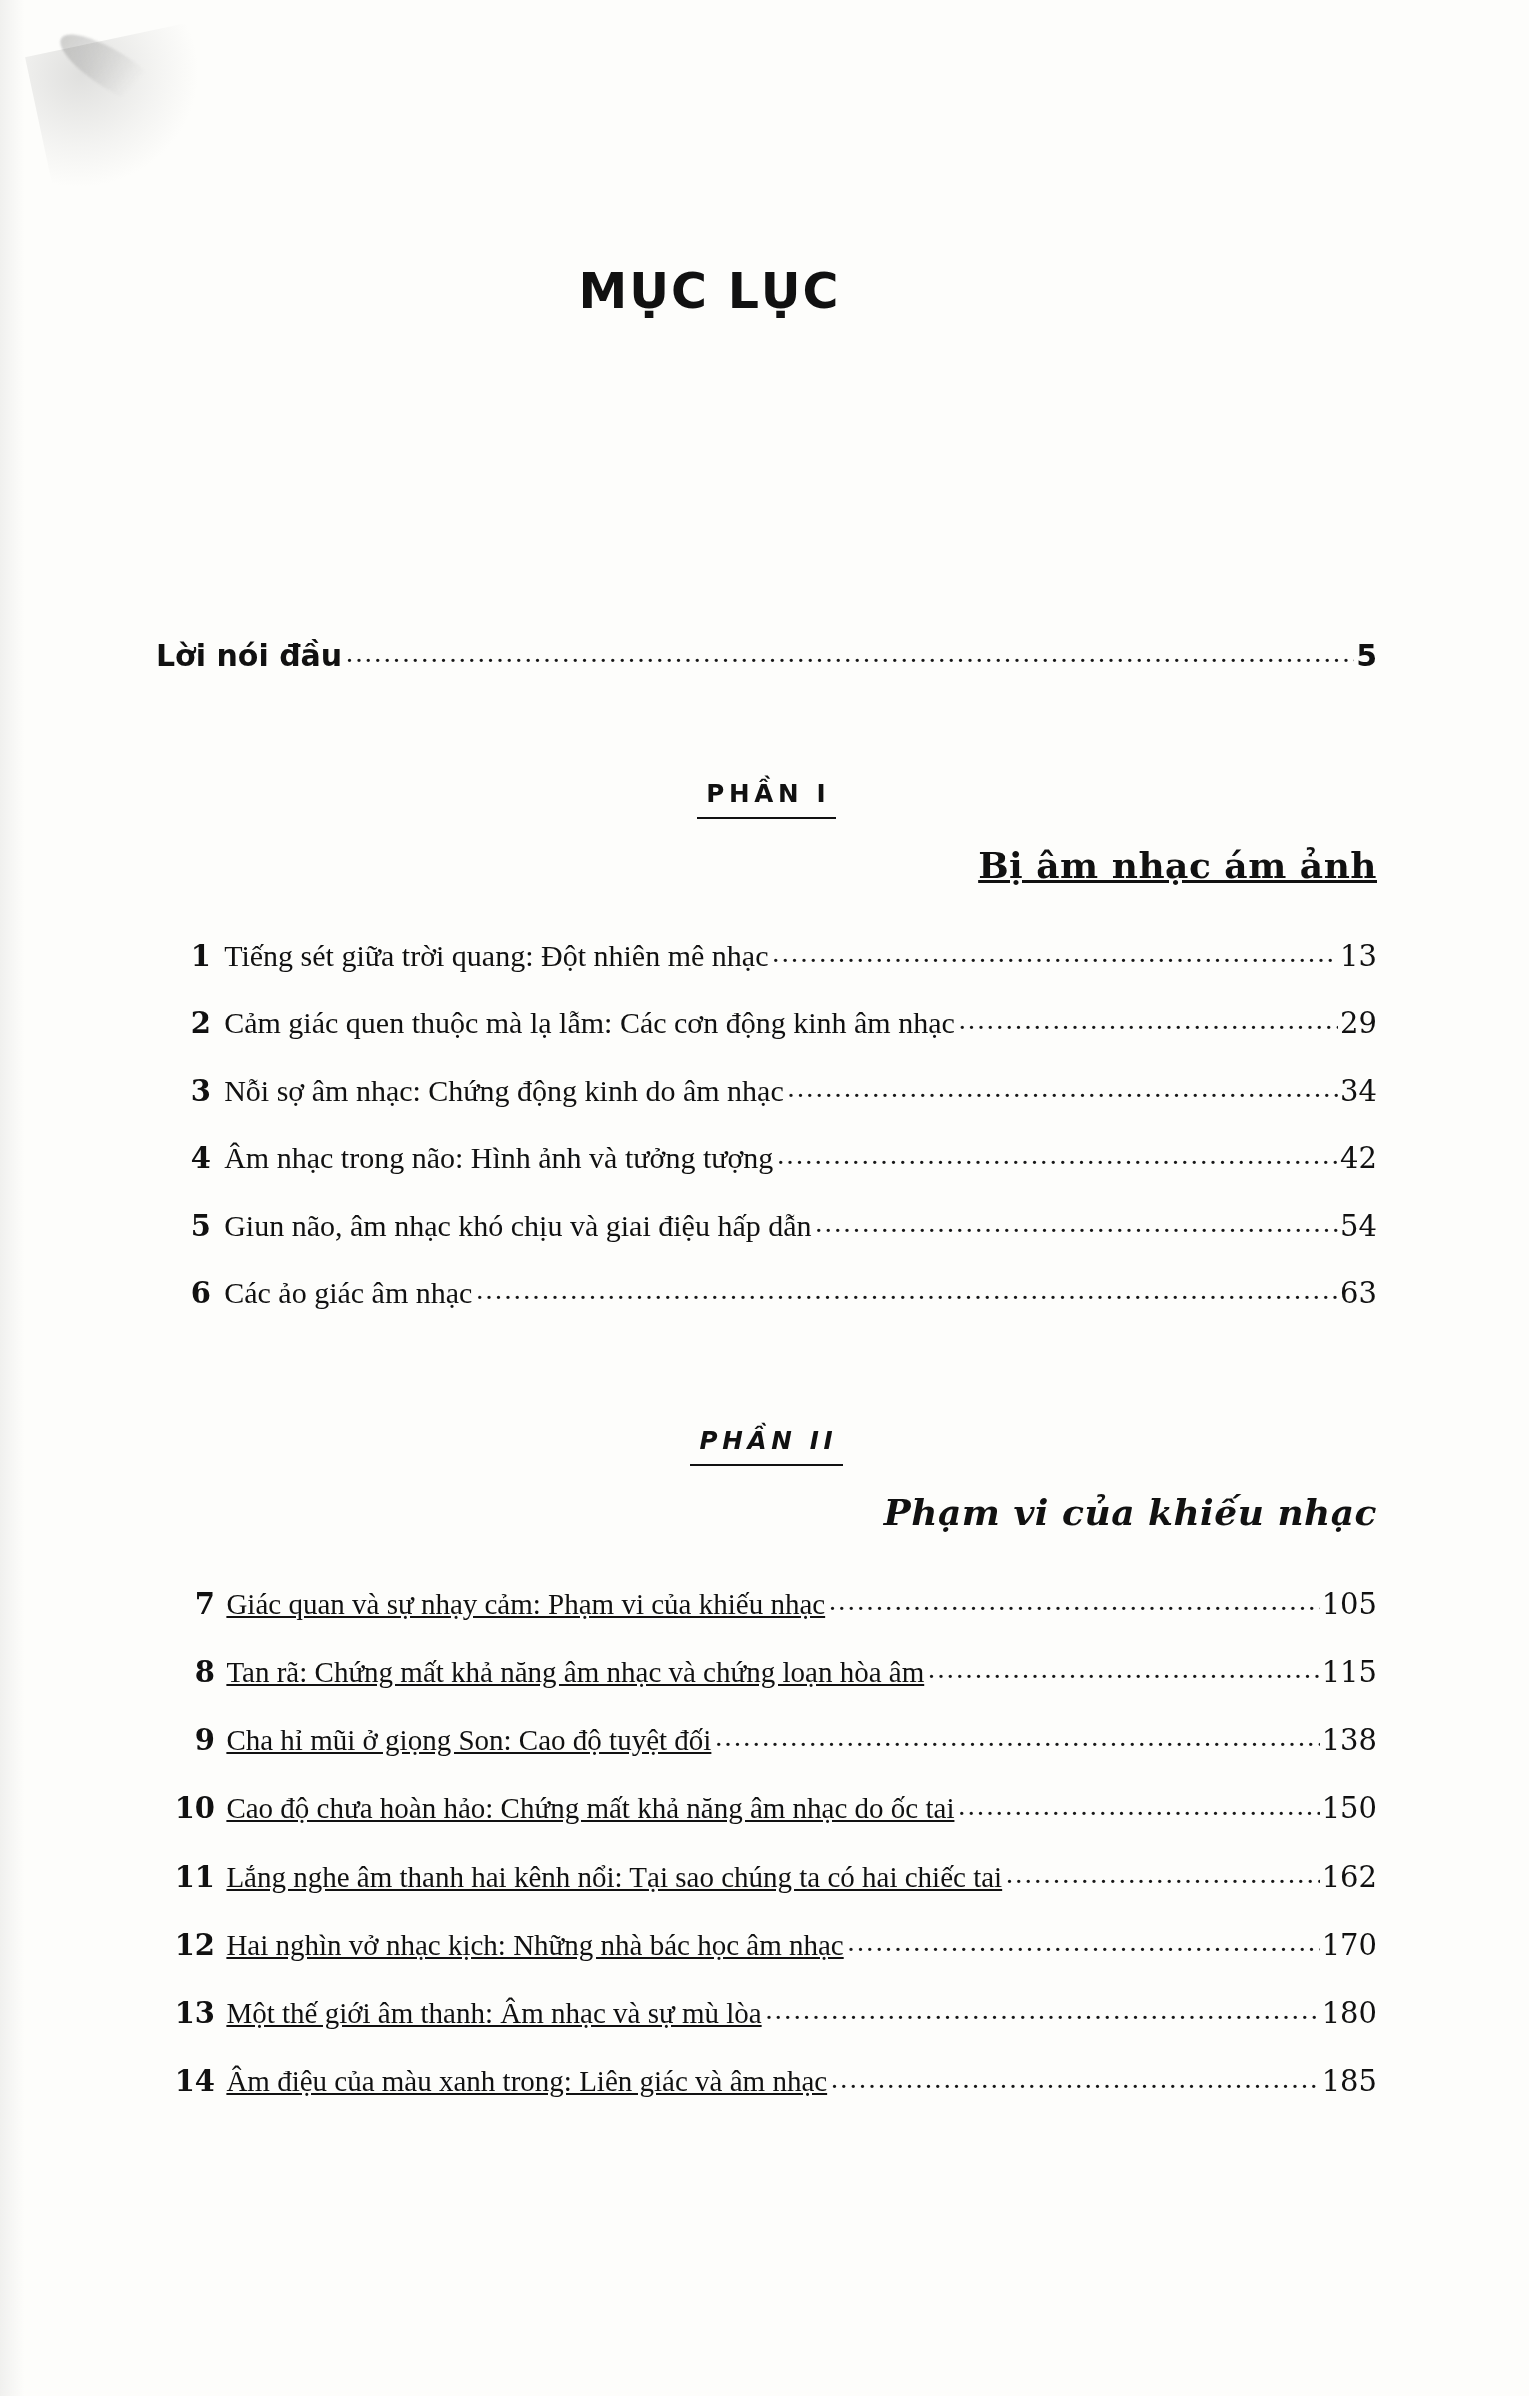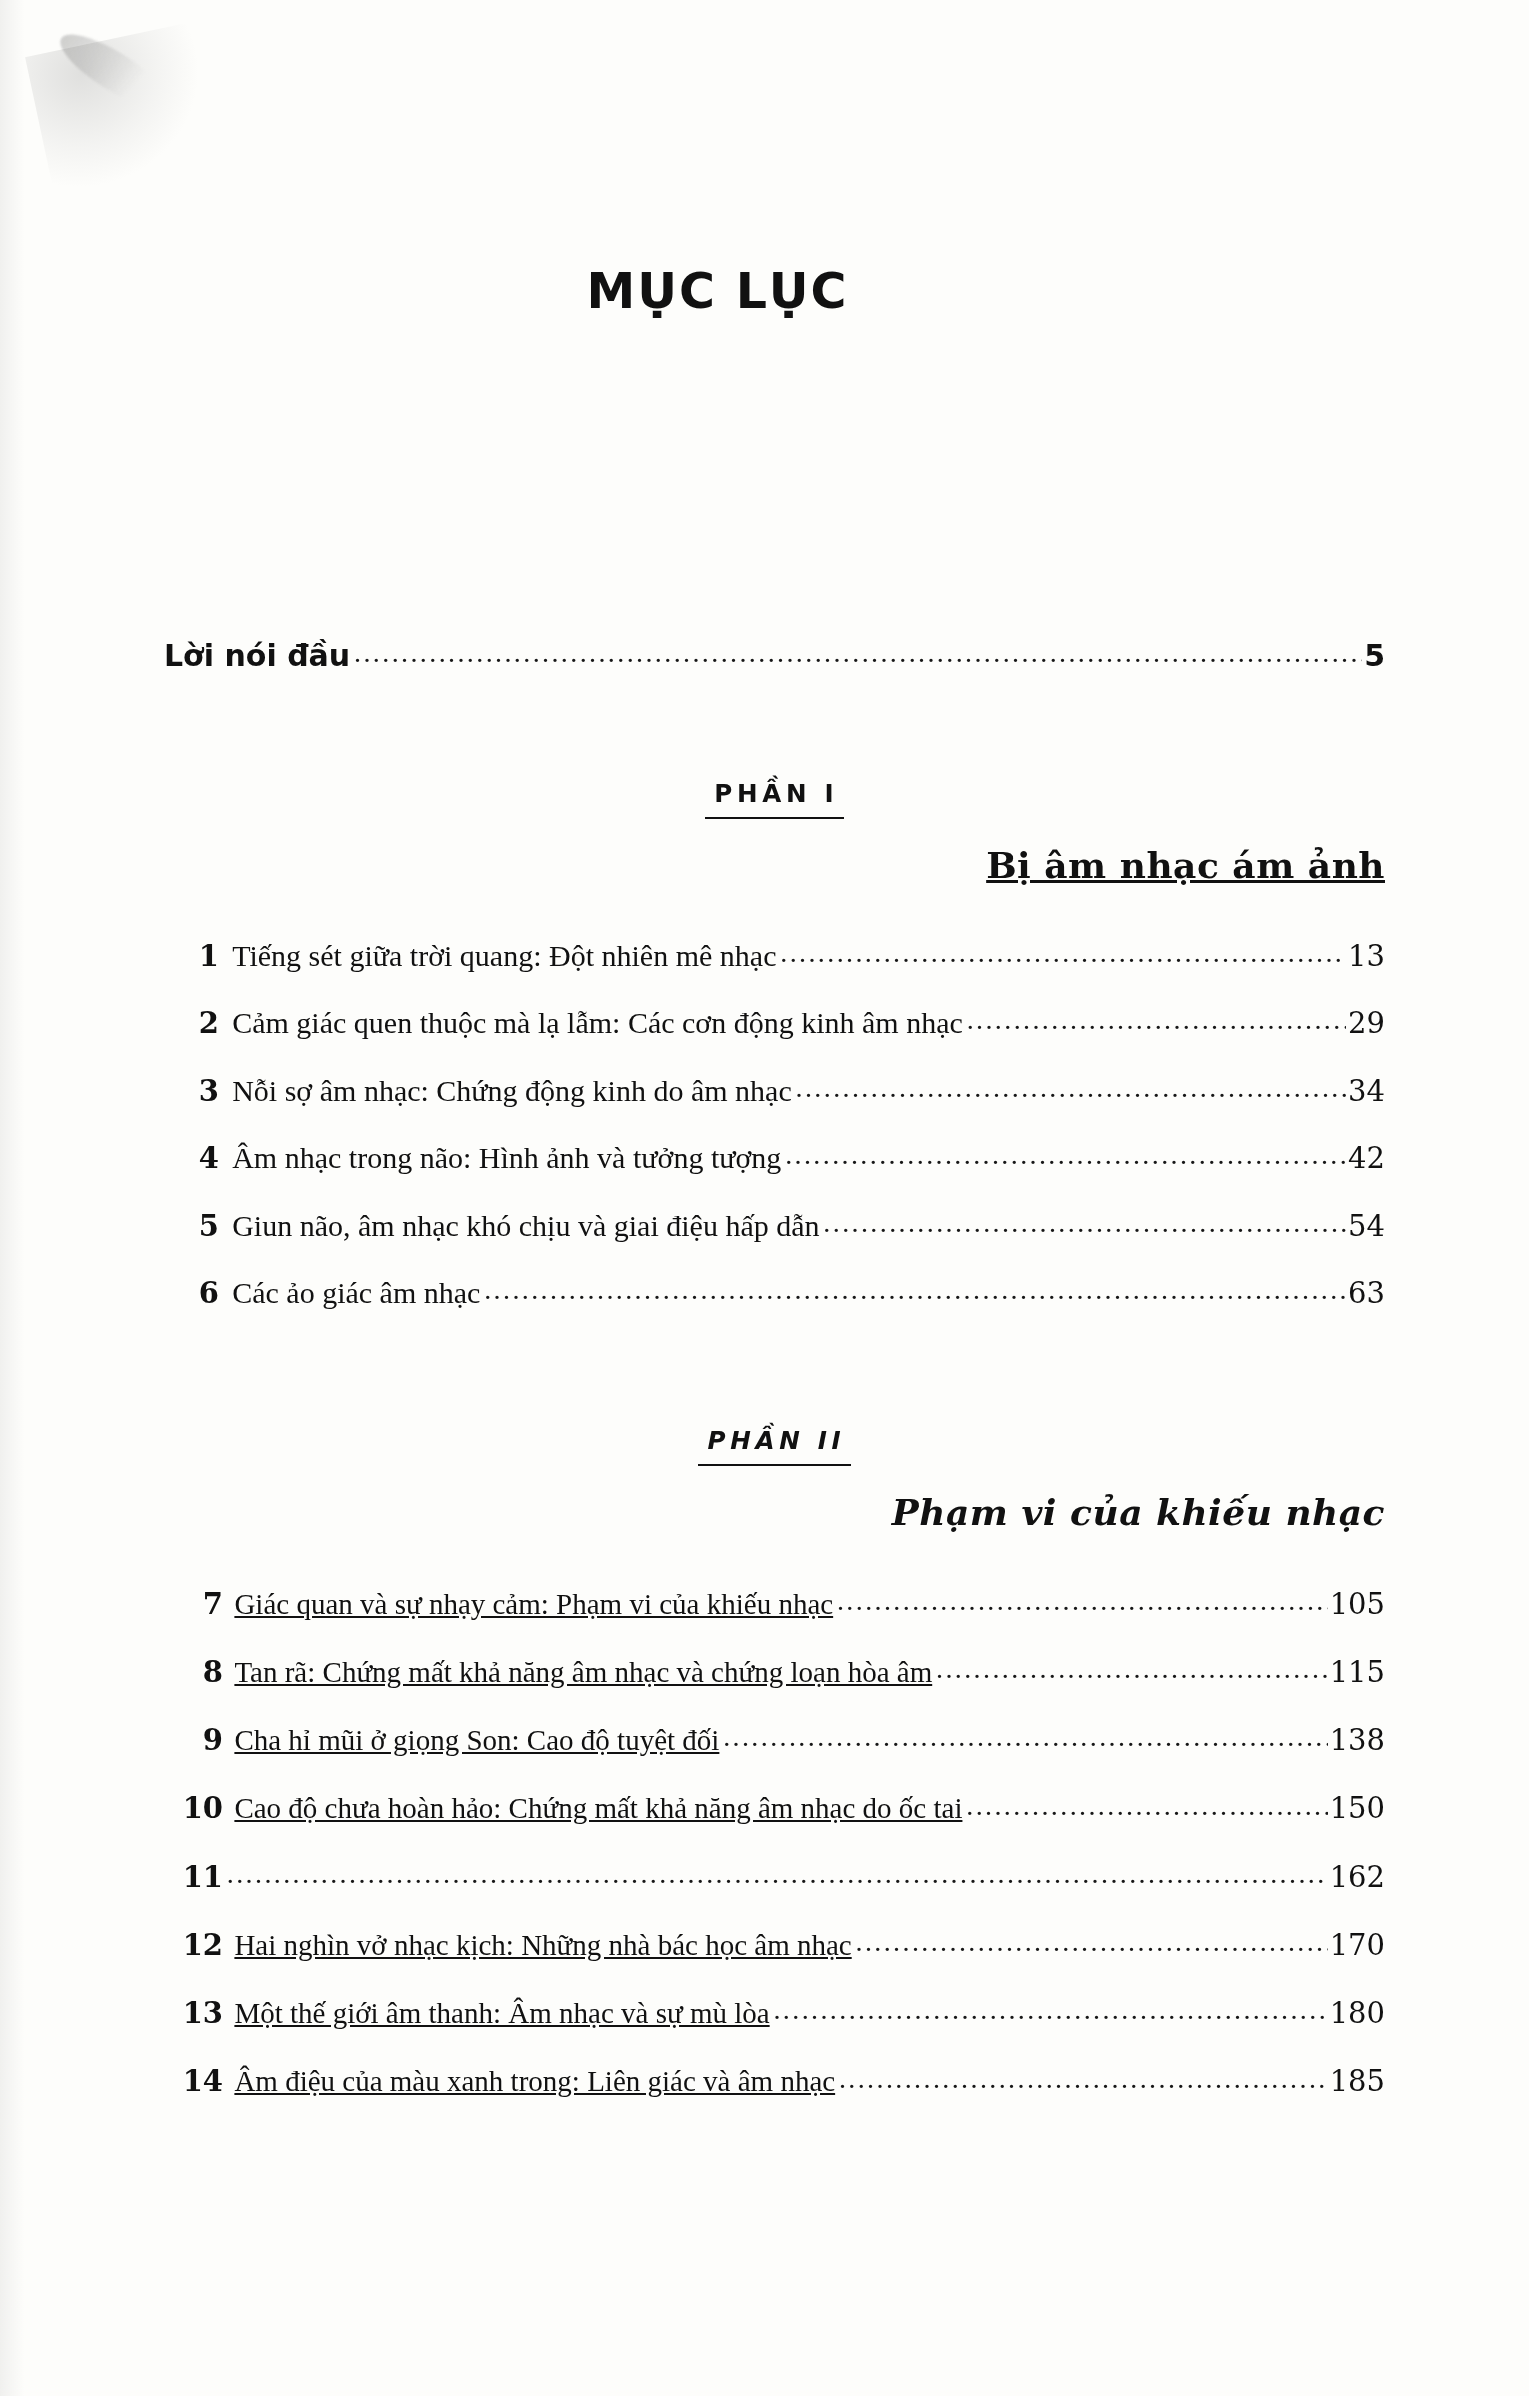--- a/index.html
+++ b/index.html
@@ -50,21 +50,20 @@
     top: 0; left: 0; width: 24.6px; height: 100%;
     background: linear-gradient(to right, rgba(0,0,0,0.05), rgba(255,255,255,0));
     pointer-events: none;
   }
 
   .content {
     position: absolute;
     left: 156px;
     top: 0;
     width: 1221px;
-    margin-left: 8px;
   }
 
   .doc-title {
     margin-top: 263px;
     text-align: center;
     font-family: "DejaVu Sans", sans-serif;
     font-weight: bold;
     font-size: 49px;
     letter-spacing: 1.9px;
     padding-right: 114px;
@@ -247,20 +246,21 @@
         <span class="page-no">138</span>
       </div>
       <div class="entry">
         <span class="num">10</span>
         <span class="label">Cao độ chưa hoàn hảo: Chứng mất khả năng âm nhạc do ốc tai</span>
         <span class="dots">.......................................................................................................................</span>
         <span class="page-no">150</span>
       </div>
       <div class="entry">
         <span class="num">11</span>
+        <span class="label">Lắng nghe âm thanh hai kênh nổi: Tại sao chúng ta có hai chiếc tai</span>
         <span class="dots">.......................................................................................................................</span>
         <span class="page-no">162</span>
       </div>
       <div class="entry">
         <span class="num">12</span>
         <span class="label">Hai nghìn vở nhạc kịch: Những nhà bác học âm nhạc</span>
         <span class="dots">.......................................................................................................................</span>
         <span class="page-no">170</span>
       </div>
       <div class="entry">

